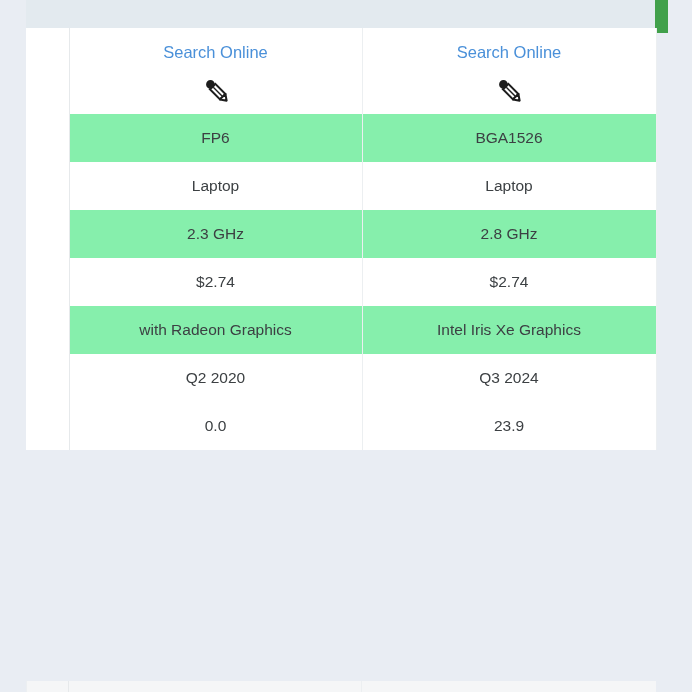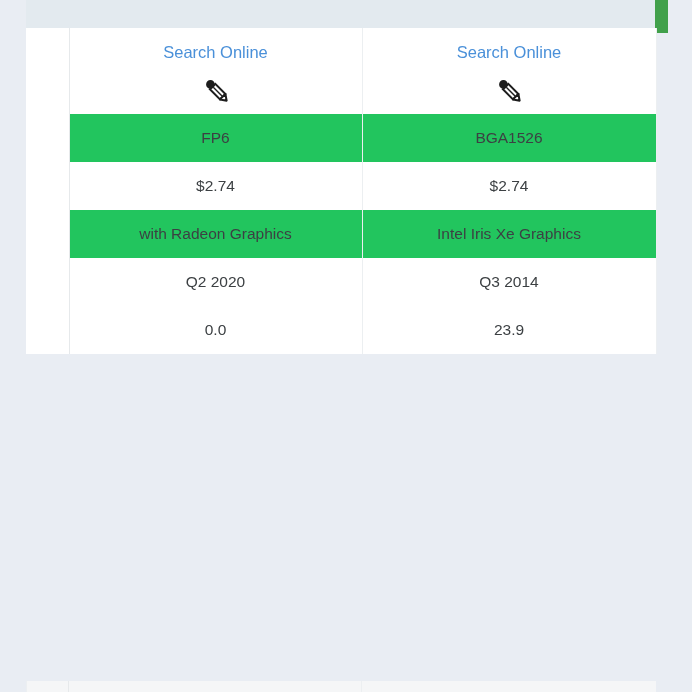--- a/index.html
+++ b/index.html
@@ -68,21 +68,21 @@
     white-space: nowrap;
     overflow: hidden;
   }
 
   tbody tr td.label-cell {
     border-left: none;
     border-right: 1px solid #e6e9eb;
   }
 
   tbody tr.row-white td { background: #ffffff; }
-  tbody tr.row-gray  td { background: #22c55e; }
+  tbody tr.row-gray  td { background: #86efac; }
   tbody tr.row-white td.label-cell { background: #ffffff; }
   tbody tr.row-gray  td.label-cell { background: #ffffff; }
 
   
   tbody tr.row-actions td { height: 86px; padding-top: 2px; }
 
   .search-link {
     display: block;
     color: #4a90d9;
     font-size: 16.5px;
@@ -182,20 +182,38 @@
           <td>
             <span class="cell-text">FP6</span>
           </td>
           <td>
             <span class="cell-text">BGA1526</span>
           </td>
         </tr>
         <tr class="row-white">
           <td class="label-cell"></td>
           <td>
+            <span class="cell-text">Laptop</span>
+          </td>
+          <td>
+            <span class="cell-text">Laptop</span>
+          </td>
+        </tr>
+        <tr class="row-gray">
+          <td class="label-cell"></td>
+          <td>
+            <span class="cell-text">2.3 GHz</span>
+          </td>
+          <td>
+            <span class="cell-text">2.8 GHz</span>
+          </td>
+        </tr>
+        <tr class="row-white">
+          <td class="label-cell"></td>
+          <td>
             <span class="cell-text">$2.74</span>
           </td>
           <td>
             <span class="cell-text">$2.74</span>
           </td>
         </tr>
         <tr class="row-gray">
           <td class="label-cell"></td>
           <td>
             <span class="cell-text">with Radeon Graphics</span>
@@ -203,21 +221,21 @@
           <td>
             <span class="cell-text">Intel Iris Xe Graphics</span>
           </td>
         </tr>
         <tr class="row-white">
           <td class="label-cell"></td>
           <td>
             <span class="cell-text">Q2 2020</span>
           </td>
           <td>
-            <span class="cell-text">Q3 2014</span>
+            <span class="cell-text">Q3 2024</span>
           </td>
         </tr>
         <tr class="row-white">
           <td class="label-cell"></td>
           <td>
             <span class="cell-text">0.0</span>
           </td>
           <td>
             <span class="cell-text">23.9</span>
           </td>

